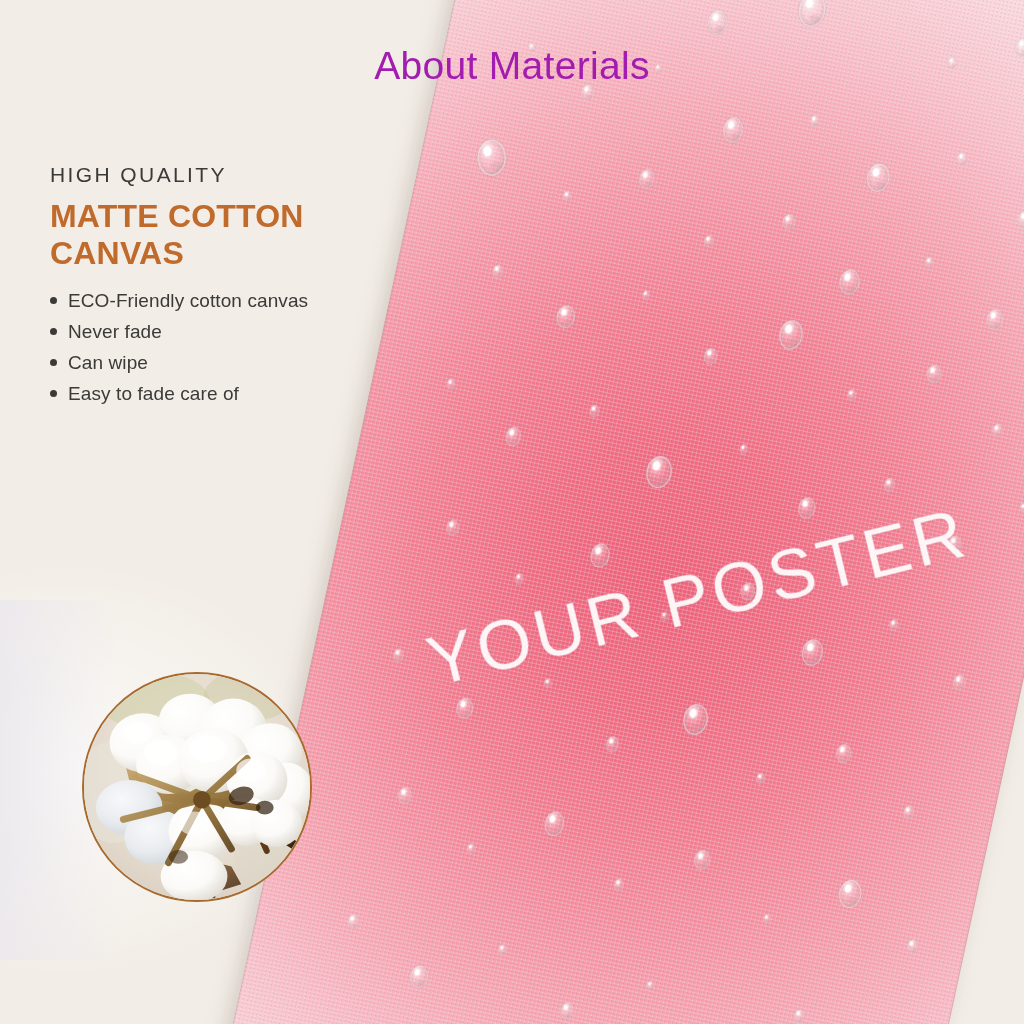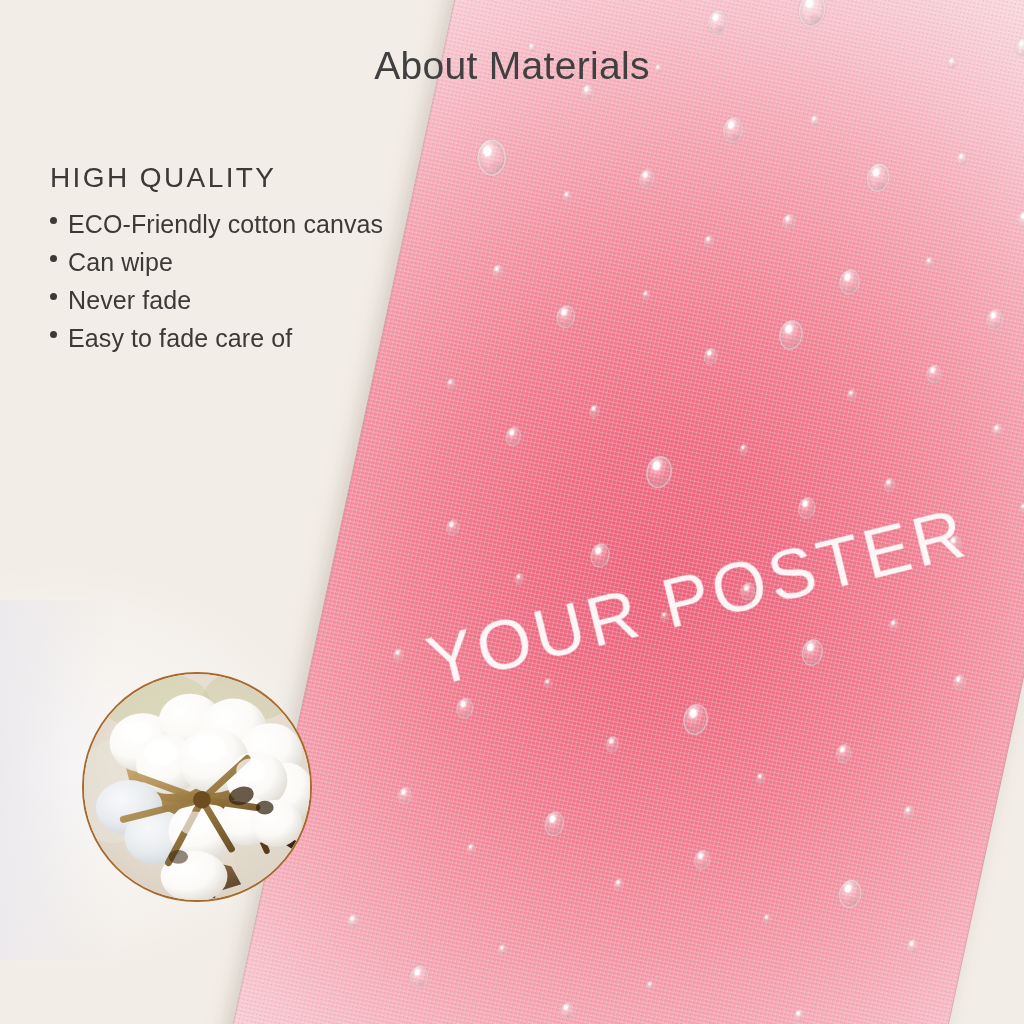--- a/index.html
+++ b/index.html
@@ -89,48 +89,48 @@
   }
 
   
   .page-title{
     position:absolute;
     left:0;right:0;top:44px;
     text-align:center;
     font-size:39px;
     font-weight:400;
     letter-spacing:.3px;
-    color:#404040;
+    color:#a21caf;
   }
 
   
   .copy{position:absolute;left:50px;top:164px;width:350px;}
   .eyebrow{
-    font-size:28px;
+    font-size:21px;
     font-weight:300;
     letter-spacing:2.4px;
     color:#3b3a38;
     line-height:1;
     white-space:nowrap;
   }
   .headline{
     margin-top:13px;
     font-size:32px;
     font-weight:700;
     letter-spacing:.2px;
     line-height:1.16;
     color:#c06a2c;
     text-transform:uppercase;
   }
   .features{margin:18px 0 0 0;padding:0;list-style:none;}
   .features li{
     position:relative;
     padding-left:18px;
     margin-bottom:9px;
-    font-size:25px;
+    font-size:19px;
     font-weight:400;
     line-height:1.16;
     color:#3b3a38;
     letter-spacing:.1px;
   }
   .features li .bullet{
     position:absolute;left:0;top:7px;
     width:7px;height:7px;border-radius:50%;
     background:#3b3a38;
   }
@@ -279,33 +279,37 @@
 
       <div class="poster-edge"></div>
     </div>
   </div>
 
   <div class="page-title">About Materials</div>
 
   <div class="copy">
     <div class="eyebrow">HIGH QUALITY</div>
 
+    <div class="headline">
+      <div>MATTE COTTON</div>
+      <div>CANVAS</div>
+    </div>
 
     <ul class="features">
       <li>
         <span class="bullet"></span>
         <span>ECO-Friendly cotton canvas</span>
       </li>
       <li>
         <span class="bullet"></span>
-        <span>Can wipe</span>
+        <span>Never fade</span>
       </li>
       <li>
         <span class="bullet"></span>
-        <span>Never fade</span>
+        <span>Can wipe</span>
       </li>
       <li>
         <span class="bullet"></span>
         <span>Easy to fade care of</span>
       </li>
     </ul>
   </div>
 
   <div class="cotton">
     <svg viewBox="0 0 230 230" aria-hidden="true">

